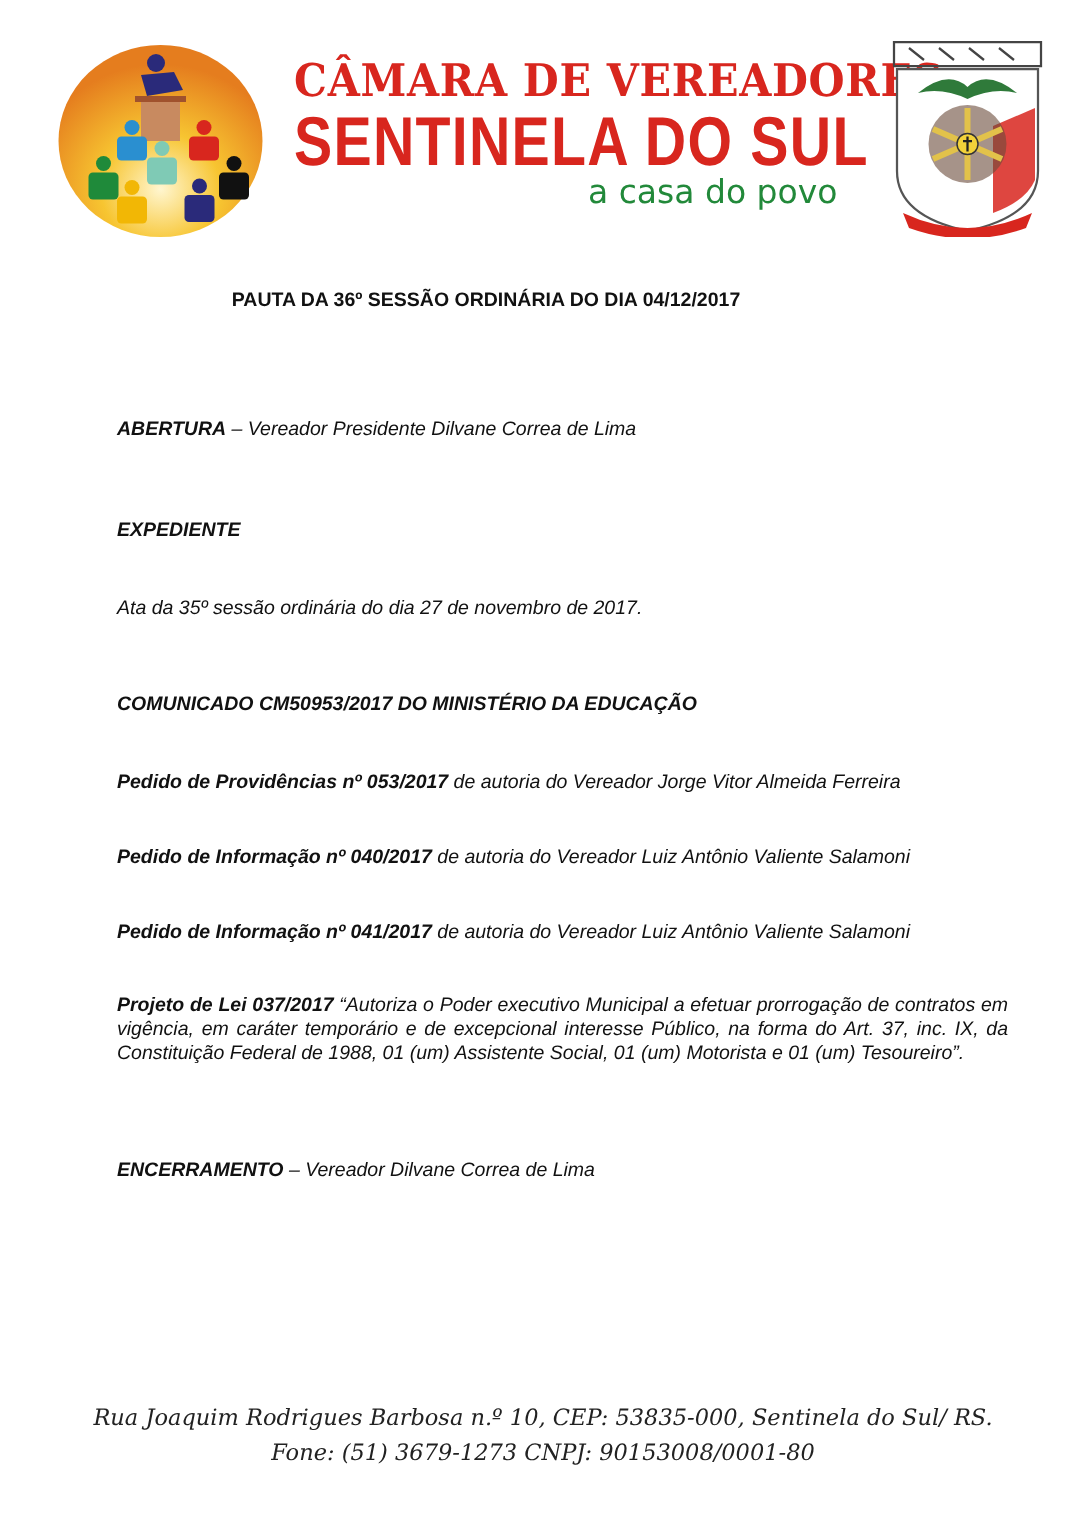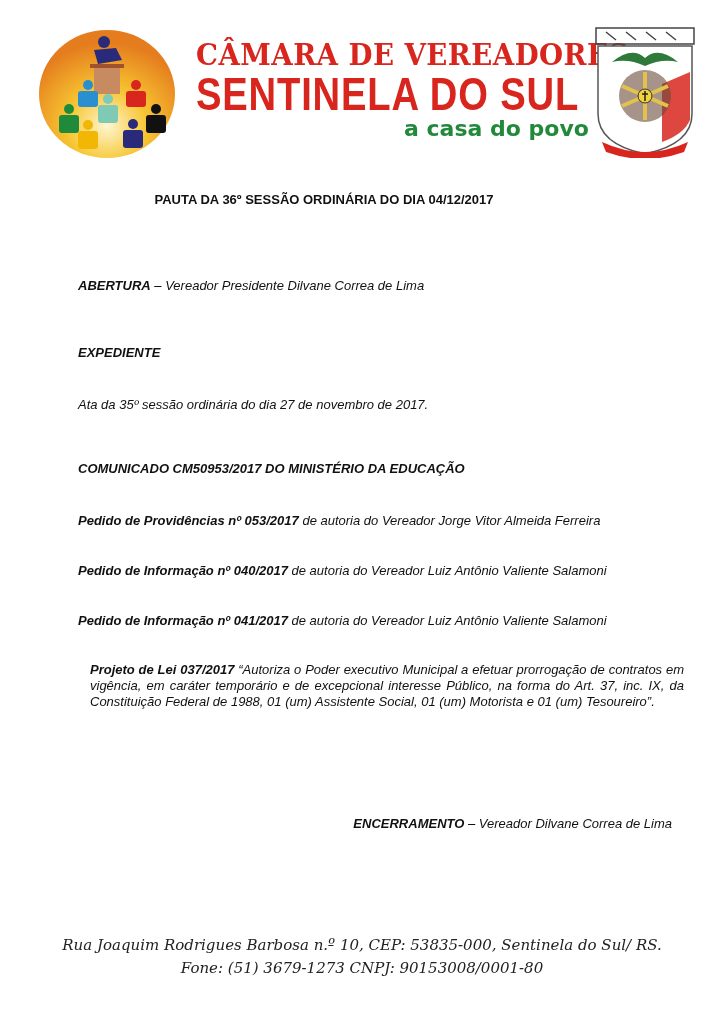--- a/index.html
+++ b/index.html
@@ -3,27 +3,27 @@
 <meta charset="utf-8">
 <style>
   html, body { margin:0; padding:0; background:#ffffff; }
   body { width:724px; height:1024px; position:relative; overflow:hidden; font-family:"Liberation Sans", sans-serif; color:#111; }
   .abs { position:absolute; }
   
   .logo-left { left:38px; top:28px; width:138px; height:132px; }
   .title-block { left:196px; top:38px; width:380px; height:110px; }
   .t1 { position:absolute; left:0; top:0; width:370px; font-family:"DejaVu Serif", serif; font-weight:bold; font-size:30px; color:#d8261e; letter-spacing:0.5px; line-height:34px; white-space:nowrap; transform:scaleX(0.92); transform-origin:left; }
   .t2 { position:absolute; left:0; top:30px; width:380px; font-family:"Liberation Sans", sans-serif; font-weight:bold; font-size:46px; color:#d8261e; line-height:52px; white-space:nowrap; transform:scaleX(0.83); transform-origin:left; letter-spacing:1px; }
-  .t3 { position:absolute; left:208px; top:78px; font-family:"DejaVu Sans", sans-serif; font-weight:bold; font-size:22px; color:#22893a; white-space:nowrap; }
+  .t3 { position:absolute; left:196px; top:78px; font-family:"DejaVu Sans", sans-serif; font-weight:normal; font-size:22px; color:#22893a; white-space:nowrap; }
   .crest { left:592px; top:24px; width:106px; height:134px; }
 
   .doc-title { left:0; width:648px; top:192px; text-align:center; font-weight:bold; font-size:13px; }
   .para { left:78px; width:594px; font-size:13px; line-height:16px;font-style:italic; }
   .para b { font-weight:bold; }
-  .justify { text-align:justify;margin-left:12px; }
+  .justify { text-align:justify; }
 
   .footer { left:0; width:724px; top:934px; text-align:center; font-family:"DejaVu Serif", serif; font-style:italic; font-size:15px; line-height:23px; color:#222; }
 </style>
 </head>
 <body>
 
 <div class="abs logo-left">
   <svg width="138" height="132" viewBox="0 0 138 132">
     <defs>
       <radialGradient id="g1" cx="50%" cy="75%" r="65%">
@@ -100,20 +100,20 @@
   <b>Pedido de Informação nº 040/2017</b><span> de autoria do Vereador Luiz Antônio Valiente Salamoni</span>
 </div>
 <div class="abs para" style="top:613px;">
   <b>Pedido de Informação nº 041/2017</b><span> de autoria do Vereador Luiz Antônio Valiente Salamoni</span>
 </div>
 
 <div class="abs para justify" style="top:662px;">
   <b>Projeto de Lei 037/2017</b><span> “Autoriza o Poder executivo Municipal a efetuar prorrogação de contratos em vigência, em caráter temporário e de excepcional interesse Público, na forma do Art. 37, inc. IX, da Constituição Federal de 1988, 01 (um) Assistente Social, 01 (um) Motorista e 01 (um) Tesoureiro”.</span>
 </div>
 
-<div class="abs para" style="top:816px;text-align:right;">
+<div class="abs para" style="top:772px;">
   <b>ENCERRAMENTO</b><span> – Vereador Dilvane Correa de Lima</span>
 </div>
 
 <div class="abs footer">
   <div>Rua Joaquim Rodrigues Barbosa n.º 10, CEP: 53835-000,  Sentinela do Sul/ RS.</div>
   <div>Fone: (51) 3679-1273 CNPJ: 90153008/0001-80</div>
 </div>
 
 </body></html>

